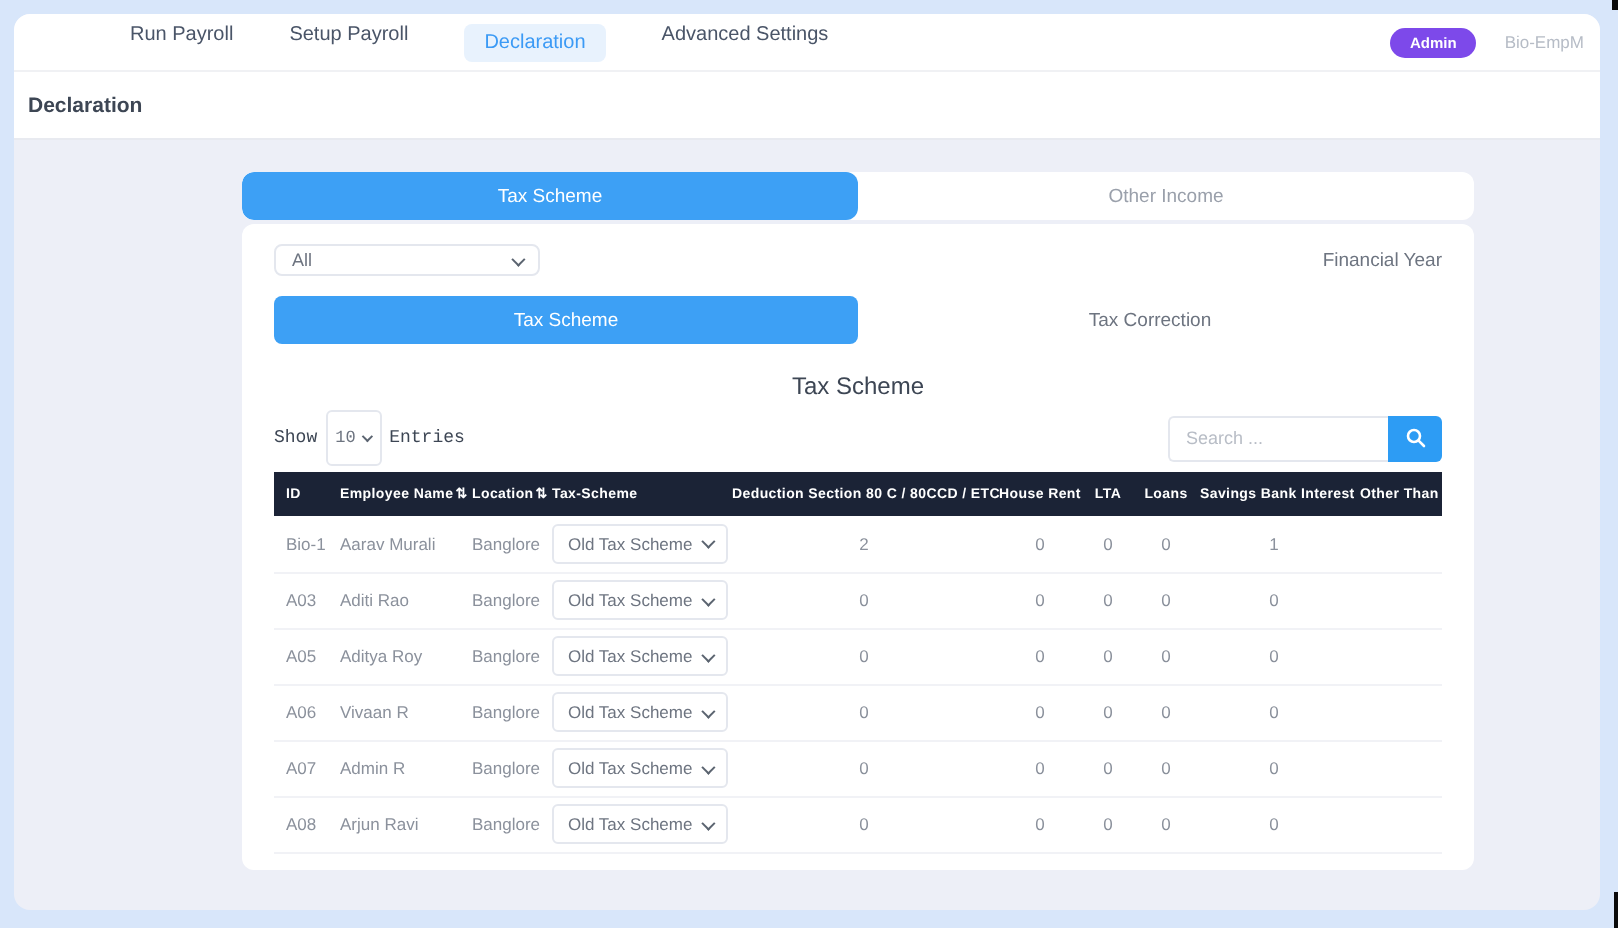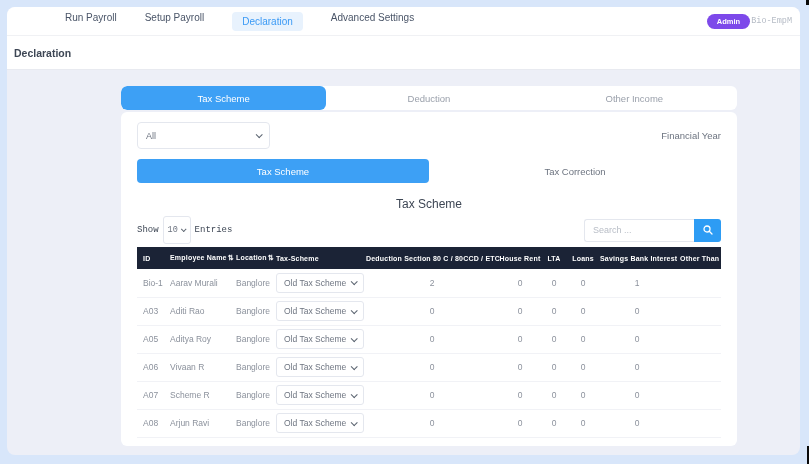--- a/index.html
+++ b/index.html
@@ -8,42 +8,42 @@
   .frame { position:absolute; top:7px; left:7px; right:9px; bottom:9px; background:var(--frame-bg,#edeff7);
            border-radius:8px; overflow:hidden; display:flex; flex-direction:column; }
 
   
   .topbar { background:#fff; height:29px; flex:0 0 29px; display:flex; align-items:center;
             border-bottom:1px solid #f0f1f4; padding-left:58px; padding-right:8px; }
   .nav { display:flex; align-items:flex-start; gap:28px; }
   .nav-item { font-size:10px; color:#4a5568; cursor:pointer; white-space:nowrap; }
   .nav-item.active { color:var(--nav-active-text,#3b9af5); background:var(--nav-active-bg,#e8f2fd);
                      padding:4px 10px; border-radius:4px; }
-  .top-right { margin-left:auto; display:flex; align-items:center; gap:1px; white-space:nowrap; overflow:hidden; }
+  .top-right { margin-left:auto; display:flex; align-items:center; gap:14px; white-space:nowrap; overflow:hidden; }
   .admin-badge { background:var(--admin-badge-bg,#7d49ea); color:#fff; font-size:7.5px; font-weight:bold;
                  padding:3px 10px; border-radius:8px; }
-  .user-label { color:#b6bcc6; font-size:8.5px;font-family:Liberation Mono, monospace; }
+  .user-label { color:#b6bcc6; font-size:8.5px; }
 
   
   .heading-band { background:#fff; padding:7px 8px 8px 7px; border-bottom:1px solid #e8eaf0; }
   .page-title { font-size:10.5px; font-weight:bold; color:var(--text-dark,#3d4654); }
 
   
   .content { flex:1 1 auto; overflow:hidden; }
   .column { width:616px; margin-left:114px; margin-top:16px; }
 
   .tabbar { background:#fff; border-radius:6px; height:24px; display:flex; overflow:hidden; }
   .tab { flex:1; display:flex; align-items:center; justify-content:center; font-size:9.5px;
          color:#9aa0ab; cursor:pointer; }
   .tab.active { background:var(--accent,#3da0f5); color:#fff; border-radius:6px; }
 
   .card { background:#fff; border-radius:6px; margin-top:2px; padding:8px 16px; }
 
   .filter-row { display:flex; align-items:center; margin-top:2px; }
-  .fake-select { background:#fff; border:1px solid var(--border,#e4e7ee); border-radius:4px; height:27px;
+  .fake-select { background:#fff; border:1px solid var(--border,#e4e7ee); border-radius:4px; height:16px;
                  display:flex; align-items:center; padding:0 8px; font-size:9px; color:#6d7480; cursor:pointer; }
   .chev { width:5px; height:5px; border-right:1.4px solid #5b6470; border-bottom:1.4px solid #5b6470;
           transform:rotate(45deg) translateY(-1px); margin-left:auto; flex:0 0 auto; }
   .chev.light { border-color:#c3c8d0; }
   .sel-all { width:133px; }
   .fy-group { margin-left:auto; display:flex; align-items:flex-end; }
   .fy-label { font-size:9.5px; color:#6d7480; }
   .sel-fy { width:135px; }
 
   .subtab-row { display:flex; margin-top:10px; }
@@ -104,21 +104,20 @@
 
     <div class="heading-band">
       <span class="page-title">Declaration</span>
     </div>
 
     <div class="content">
       <div class="column">
 
         <div class="tabbar">
           <div class="tab active">Tax Scheme</div>
-          <div class="tab">Deduction</div>
           <div class="tab">Other Income</div>
         </div>
 
         <div class="card">
 
           <div class="filter-row">
             <div class="fake-select sel-all">
               <span>All</span>
               <span class="chev"></span>
             </div>
@@ -255,21 +254,21 @@
     <td class="center">0</td>
     <td class="center">0</td>
     <td class="center">0</td>
     <td class="center">0</td>
     <td class="center">0</td>
     <td></td>
   </tr>
 
   <tr>
     <td>A07</td>
-    <td>Scheme R</td>
+    <td>Admin R</td>
     <td>Banglore</td>
     <td>
       <div class="row-select">
         <span>Old Tax Scheme</span>
         <span class="chev"></span>
       </div>
     </td>
     <td class="center">0</td>
     <td class="center">0</td>
     <td class="center">0</td>

